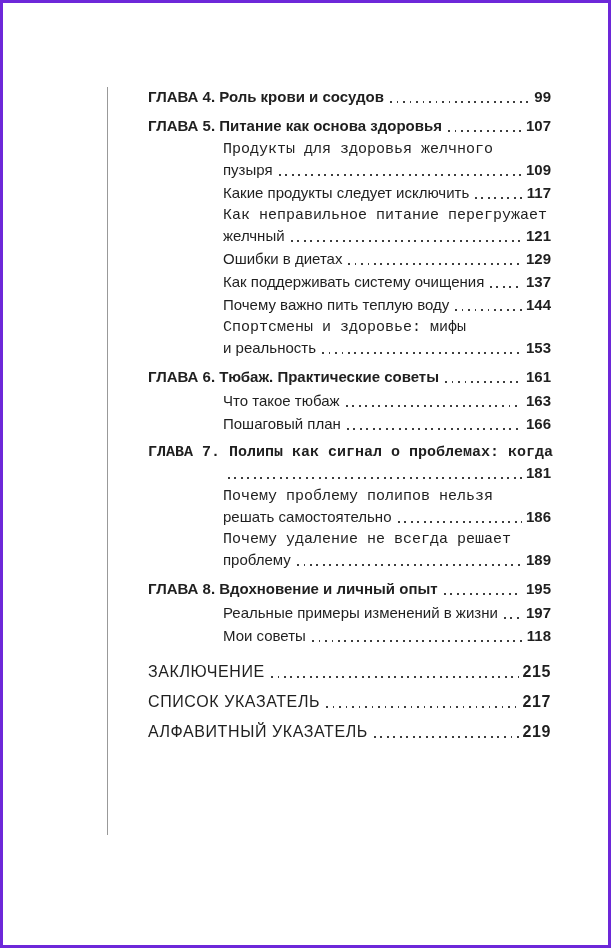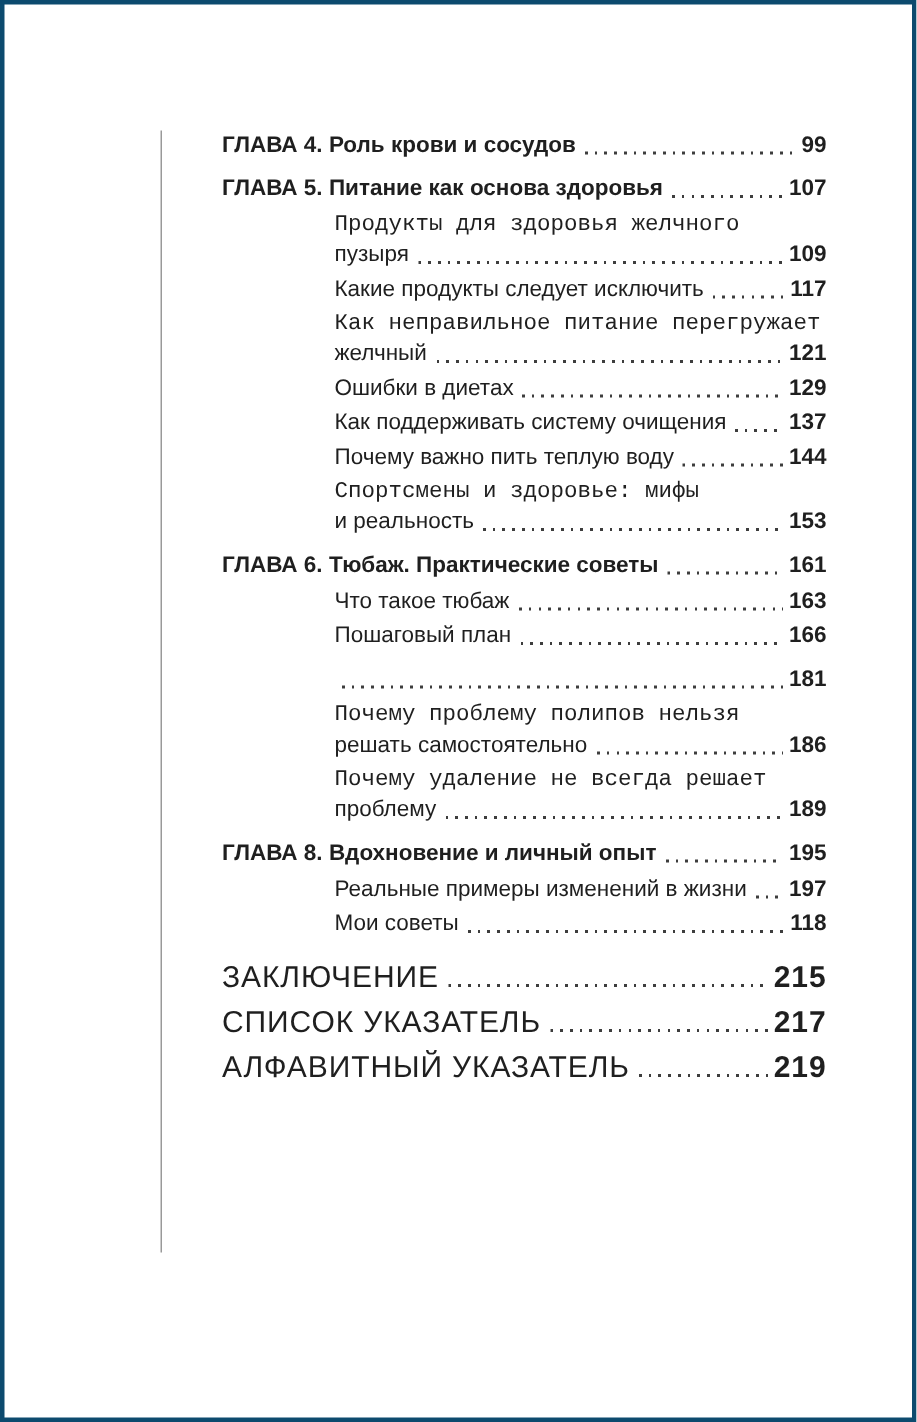--- a/index.html
+++ b/index.html
@@ -3,21 +3,21 @@
 <meta charset="utf-8">
 <style>
   * { box-sizing: border-box; }
   html, body { margin: 0; padding: 0; background: #e8e8e8; }
   .page {
     position: relative;
     width: 611px;
     height: 948px;
     margin: 0 auto;
     background: #ffffff;
-    border: 3px solid #0c4a6e;
+    border: 3px solid #6d28d9;
     font-family: "Liberation Sans", sans-serif;
     color: #1f1f1f;
     overflow: hidden;
   }
   .vrule {
     position: absolute;
     left: 104px;
     top: 84px;
     width: 1px;
     height: 748px;
@@ -39,21 +39,21 @@
     align-self: flex-end;
     height: 2px;
     margin: 0 4px 4px 6px;
     background-image: repeating-linear-gradient(to right, #3d3d3d 0, #3d3d3d 1.8px, transparent 1.8px, transparent 6.5px);
   }
   .pg { white-space: nowrap; font-weight: bold; }
   .chapter { font-weight: bold; margin-top: 9px; margin-bottom: 4px; }
   .chapter:first-child { margin-top: 0; }
   .hang { padding-left: 74px; }
   .sub { padding-left: 75px; }
-  .back { font-size: 20px; letter-spacing: 0.6px; margin-top: 10px; }
+  .back { font-size: 16px; letter-spacing: 0.6px; margin-top: 10px; }
   .back-first { margin-top: 16px; }
 </style>
 </head>
 <body>
 
 <div class="page">
   <div class="vrule"></div>
 
   <div class="toc">
 
@@ -150,20 +150,21 @@
 
     <div class="entry sub">
       <div class="row">
         <span class="t">Пошаговый план</span>
         <span class="leader"></span>
         <span class="pg">166</span>
       </div>
     </div>
 
     <div class="entry chapter">
+      <div class="line">ГЛАВА 7. Полипы как сигнал о проблемах: когда</div>
       <div class="row hang">
         <span class="leader"></span>
         <span class="pg">181</span>
       </div>
     </div>
 
 
     <div class="entry sub">
       <div class="line">Почему проблему полипов нельзя</div>
       <div class="row">

